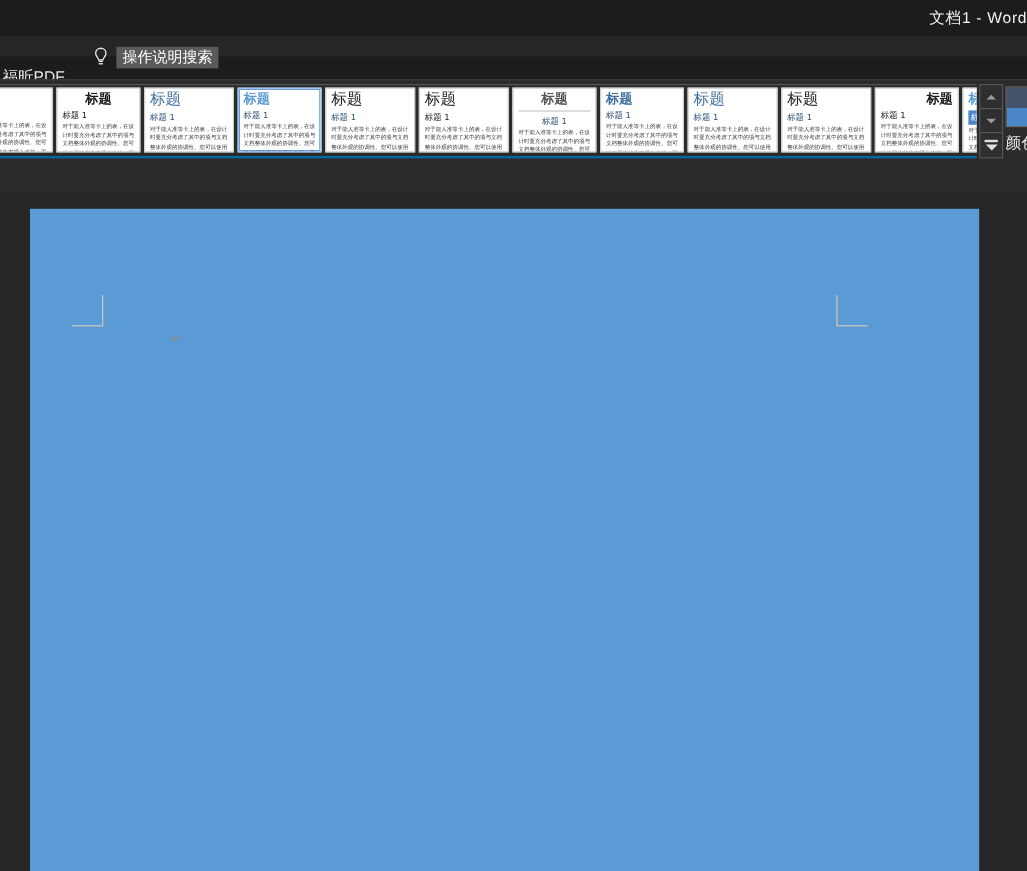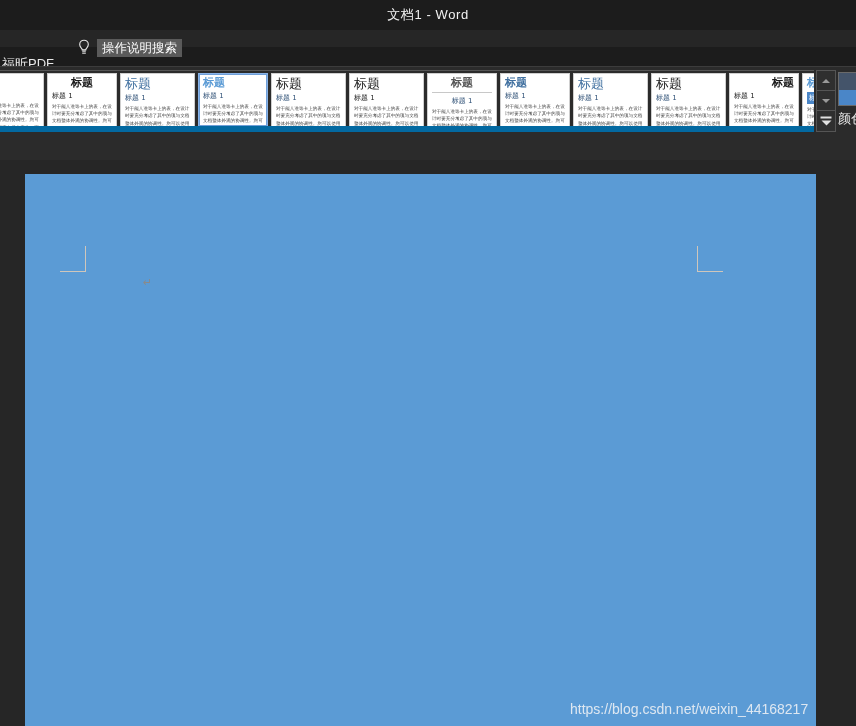--- a/index.html
+++ b/index.html
@@ -15,21 +15,21 @@
   
   .titlebar {
     position: absolute;
     left: 0; top: 0;
     width: 856px; height: 30px;
     background: #1c1c1c;
   }
   .title-text {
     position: absolute;
     left: 0; right: 0; top: 6px;
-    text-align: center;
+    text-align: right;
     color: #f2f2f2;
     font-size: 13px;
     letter-spacing: 0.6px;
     white-space: nowrap;
   }
 
   
   .tabstrip {
     position: absolute;
     left: 0; top: 47px;
@@ -78,21 +78,21 @@
   }
 
   
   .gallery {
     position: absolute;
     left: 0; top: 4px;
     width: 814px; height: 62px;
     overflow: hidden;
     background: #2b2b2b;
     border-top: 1px solid #555;
-    border-bottom: 6px solid #0369a1;
+    border-bottom: 2px solid #0369a1;
   }
   .gallery-inner {
     position: absolute;
     left: -26px; top: 2px;
     display: flex;
     gap: 3px;
     height: 56px;
   }
 
   .style-card {
@@ -430,15 +430,14 @@
       <div class="v"></div>
         <div class="h"></div>
     </div>
     <div class="margin-mark mm-right">
       <div class="v"></div>
         <div class="h"></div>
     </div>
 
     <div class="para-mark">↵</div>
 
-    <div class="watermark">https://blog.csdn.net/weixin_44168217</div>
   </div>
 </div>
 
 </body></html>

